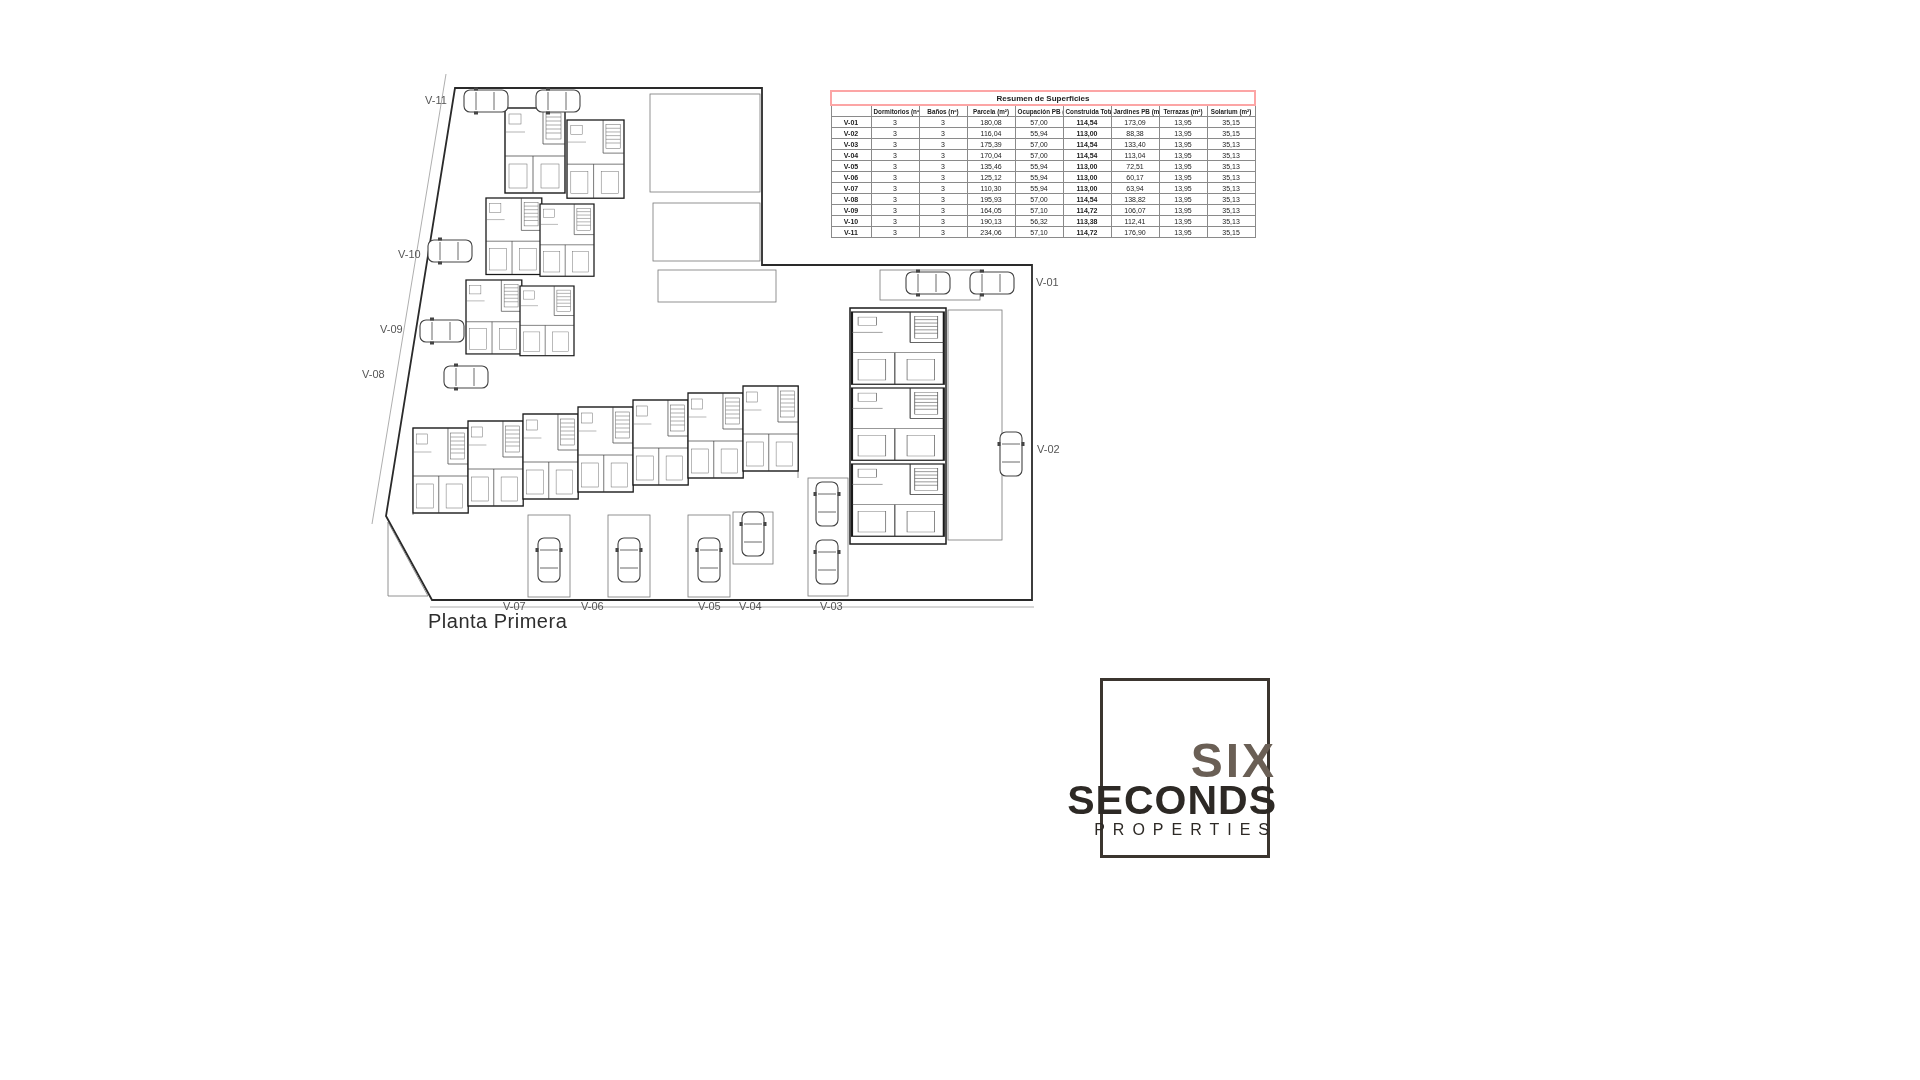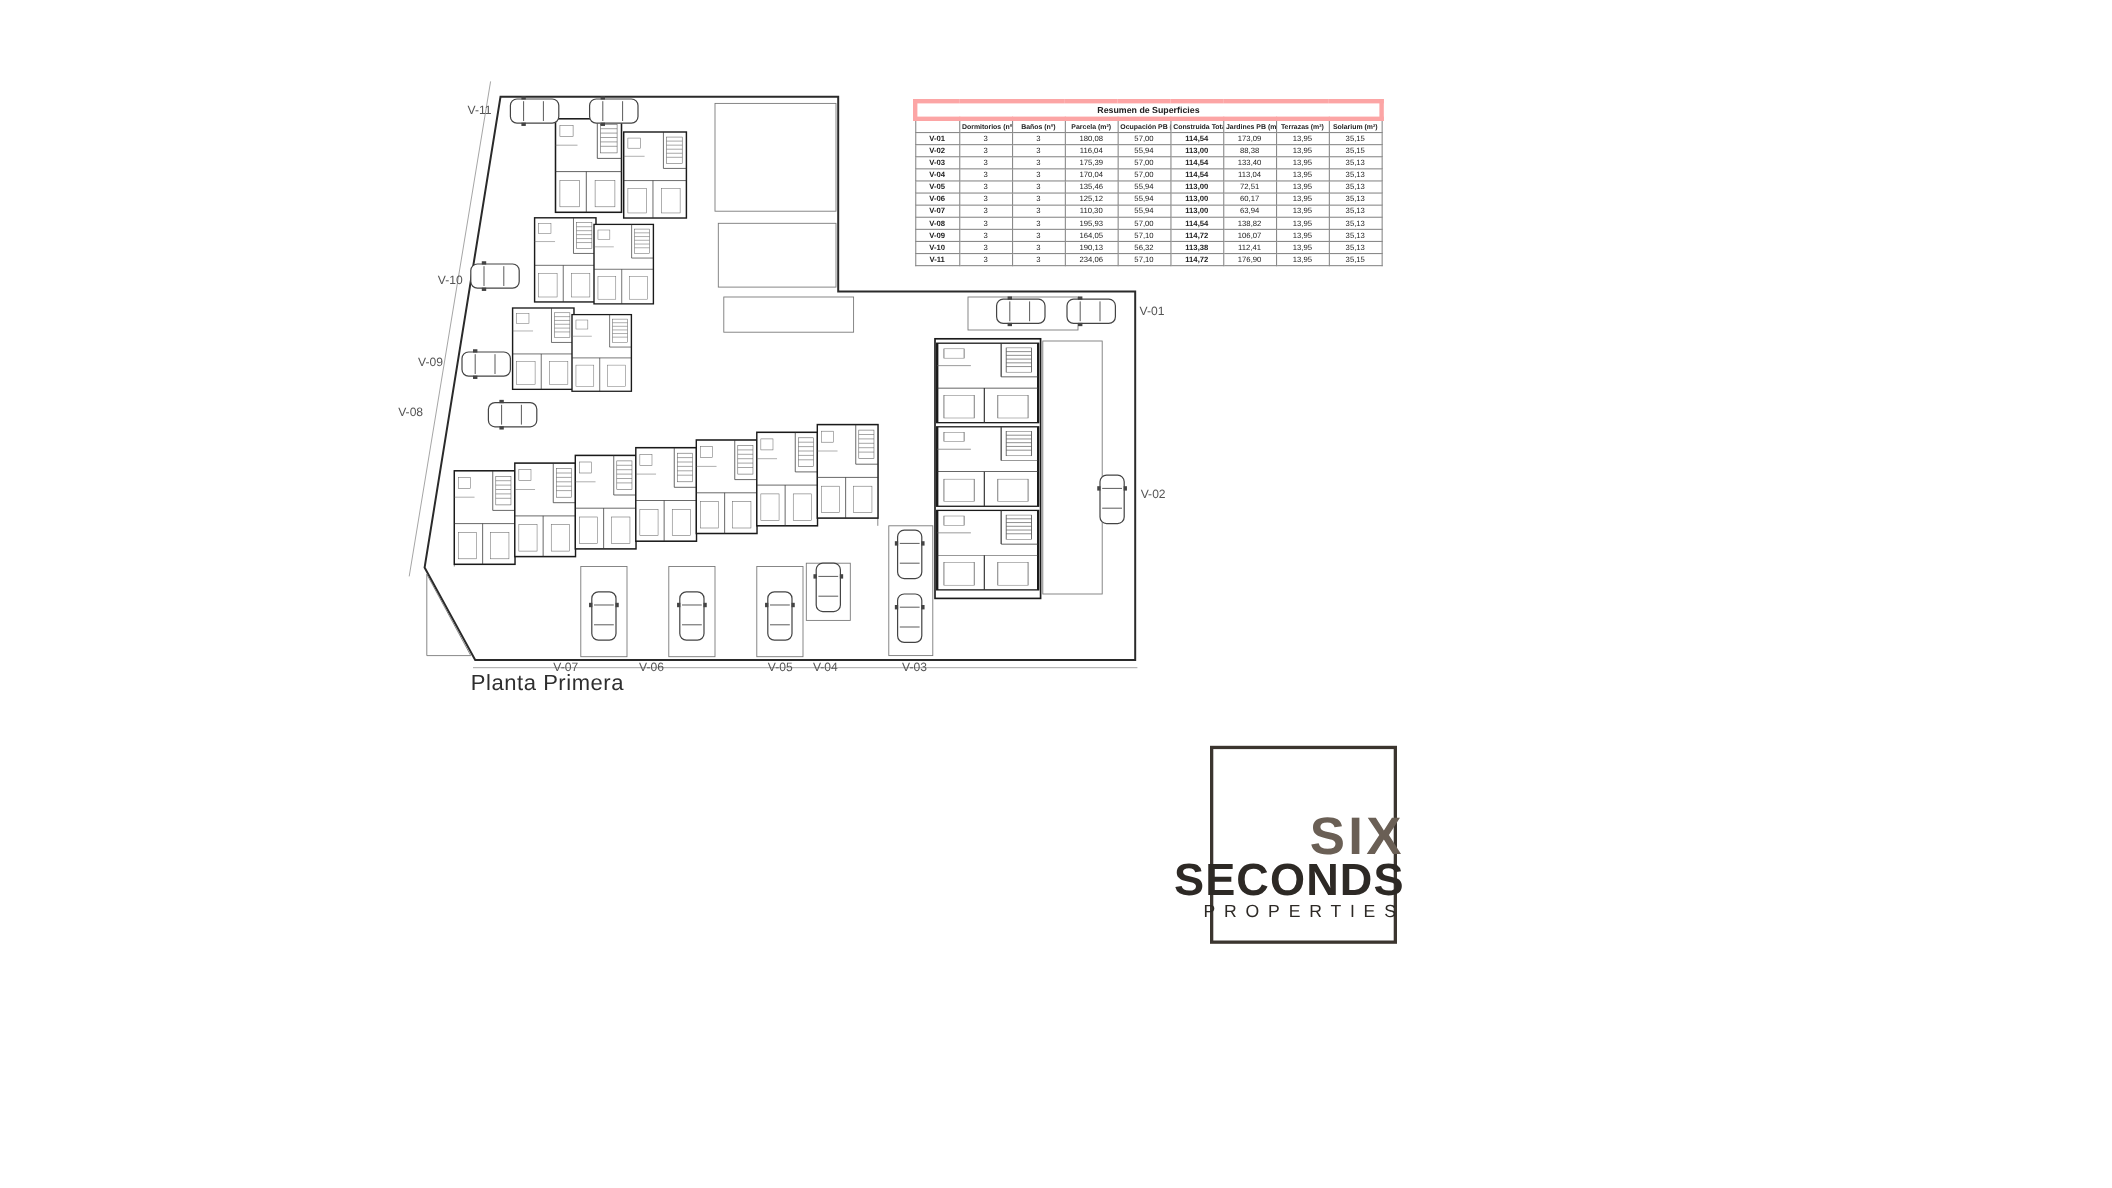--- a/index.html
+++ b/index.html
@@ -14,21 +14,21 @@
   .summary{
     position:absolute;left:830px;top:90px;width:424px;
     border-collapse:collapse;table-layout:fixed;font-size:7px;color:#222;
     background:#fff;
   }
   .summary th,.summary td{
     border:0.5px solid #8a8a8a;padding:1px 2px;text-align:center;
     height:8px;overflow:hidden;white-space:nowrap;
   }
   .summary .title-row th{
-    font-size:8px;font-weight:bold;border:4px solid #fca5a5;height:10px;
+    font-size:8px;font-weight:bold;border:2px solid #fca5a5;height:10px;
   }
   .summary tr.cols th{font-weight:bold;font-size:6.3px;}
   .summary td.unit{font-weight:bold;}
   .summary .bold{font-weight:bold;}
 
   
   .plan-title{
     position:absolute;left:428px;top:610px;
     font-size:20px;color:#2e2e2e;letter-spacing:.5px;
   }

